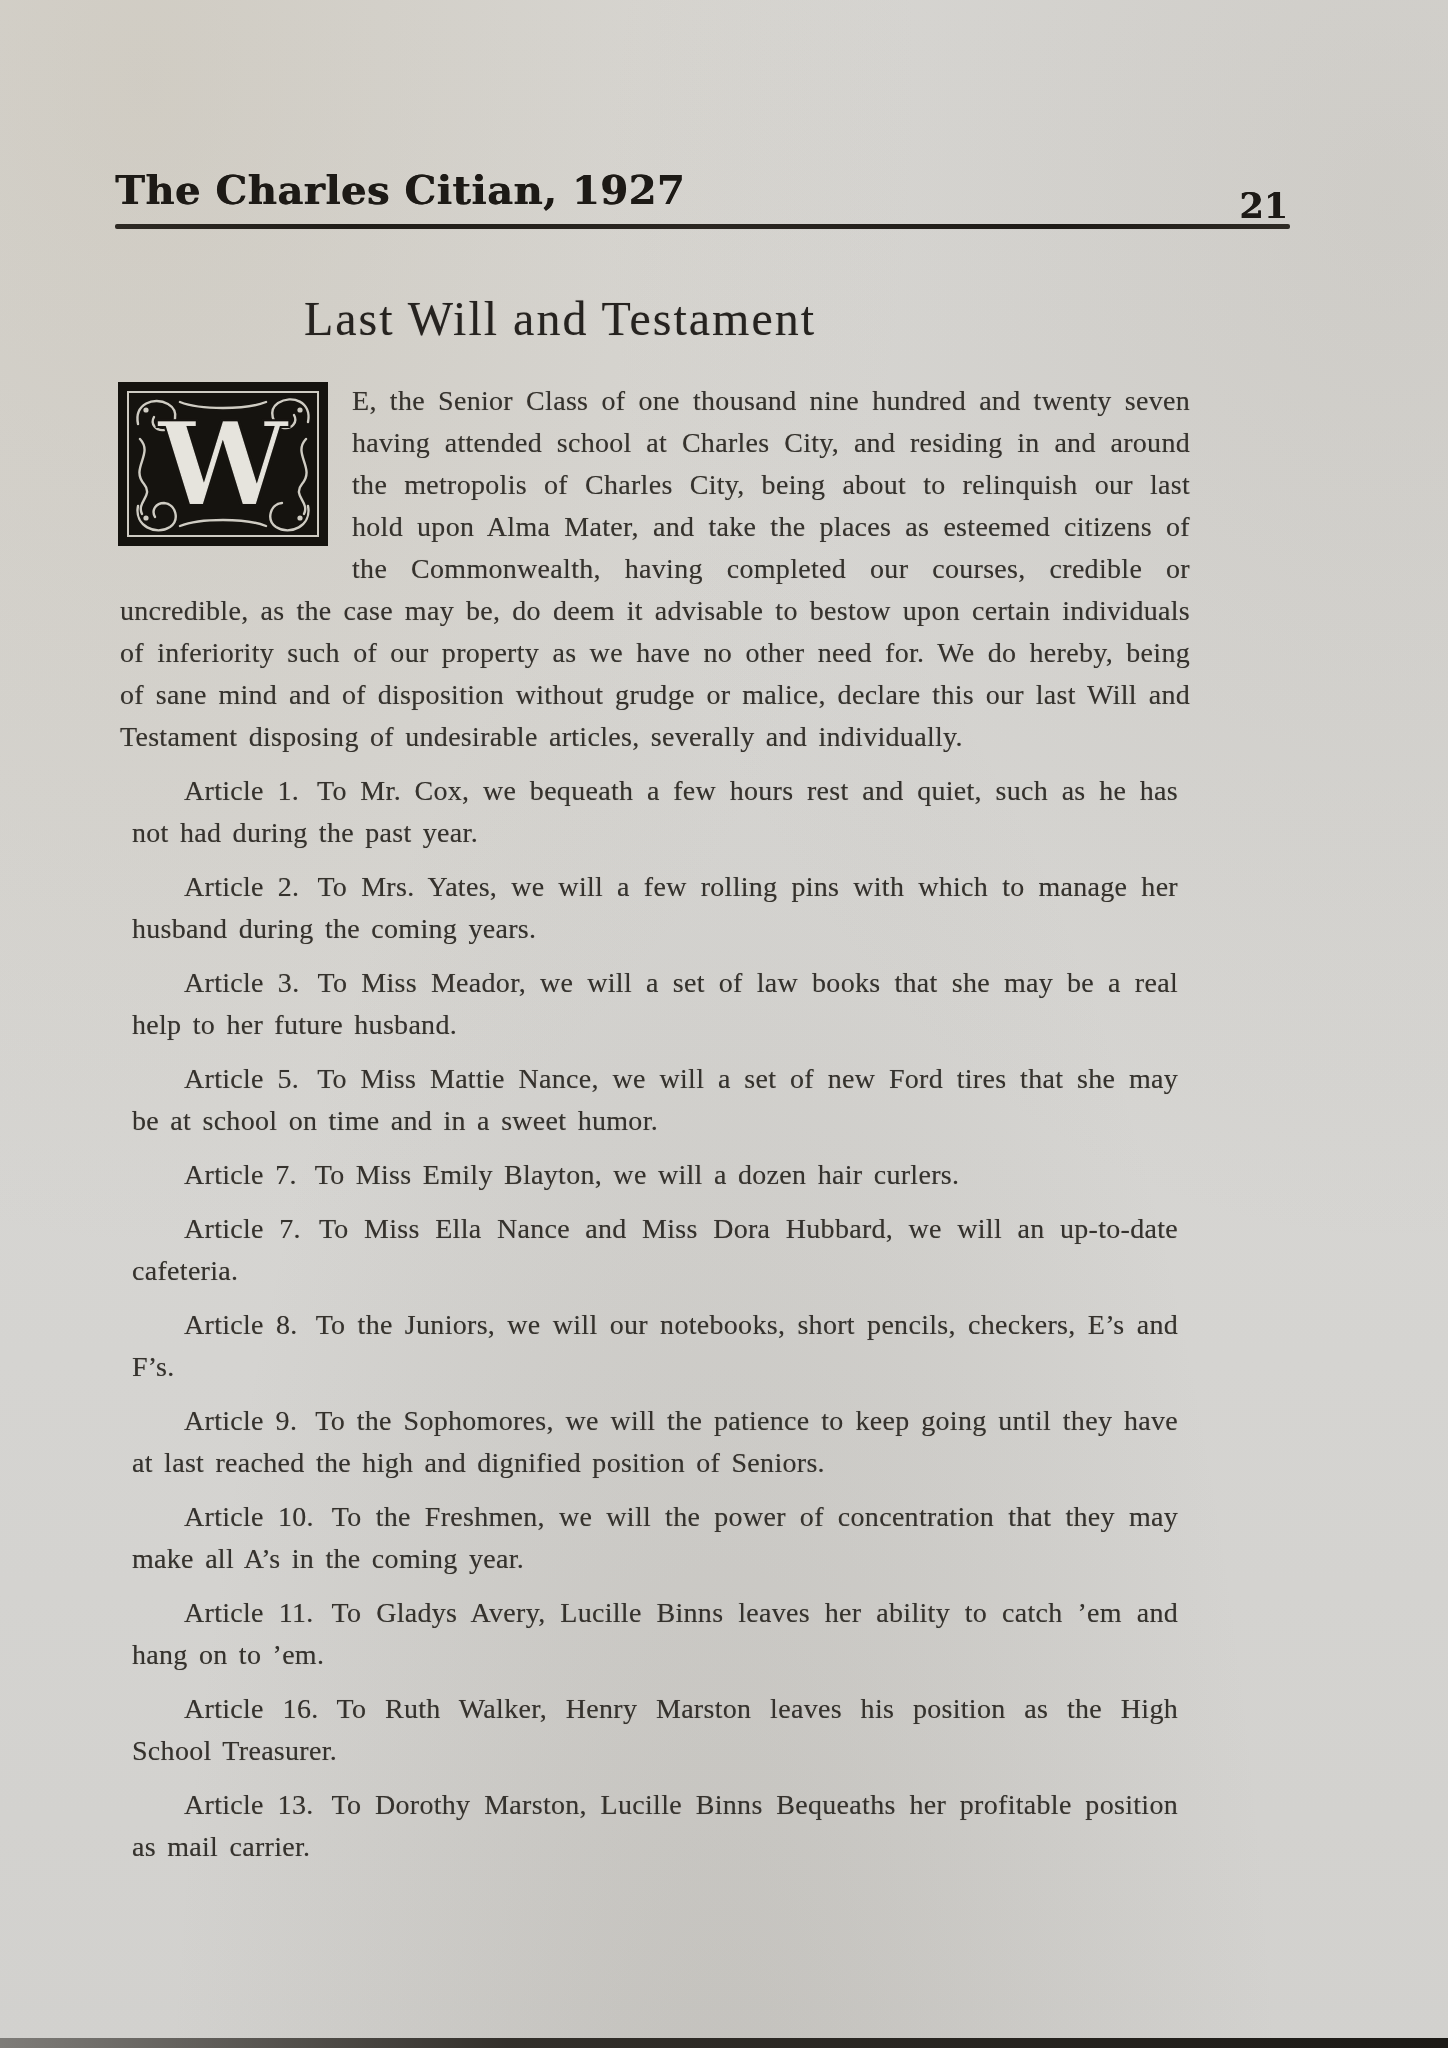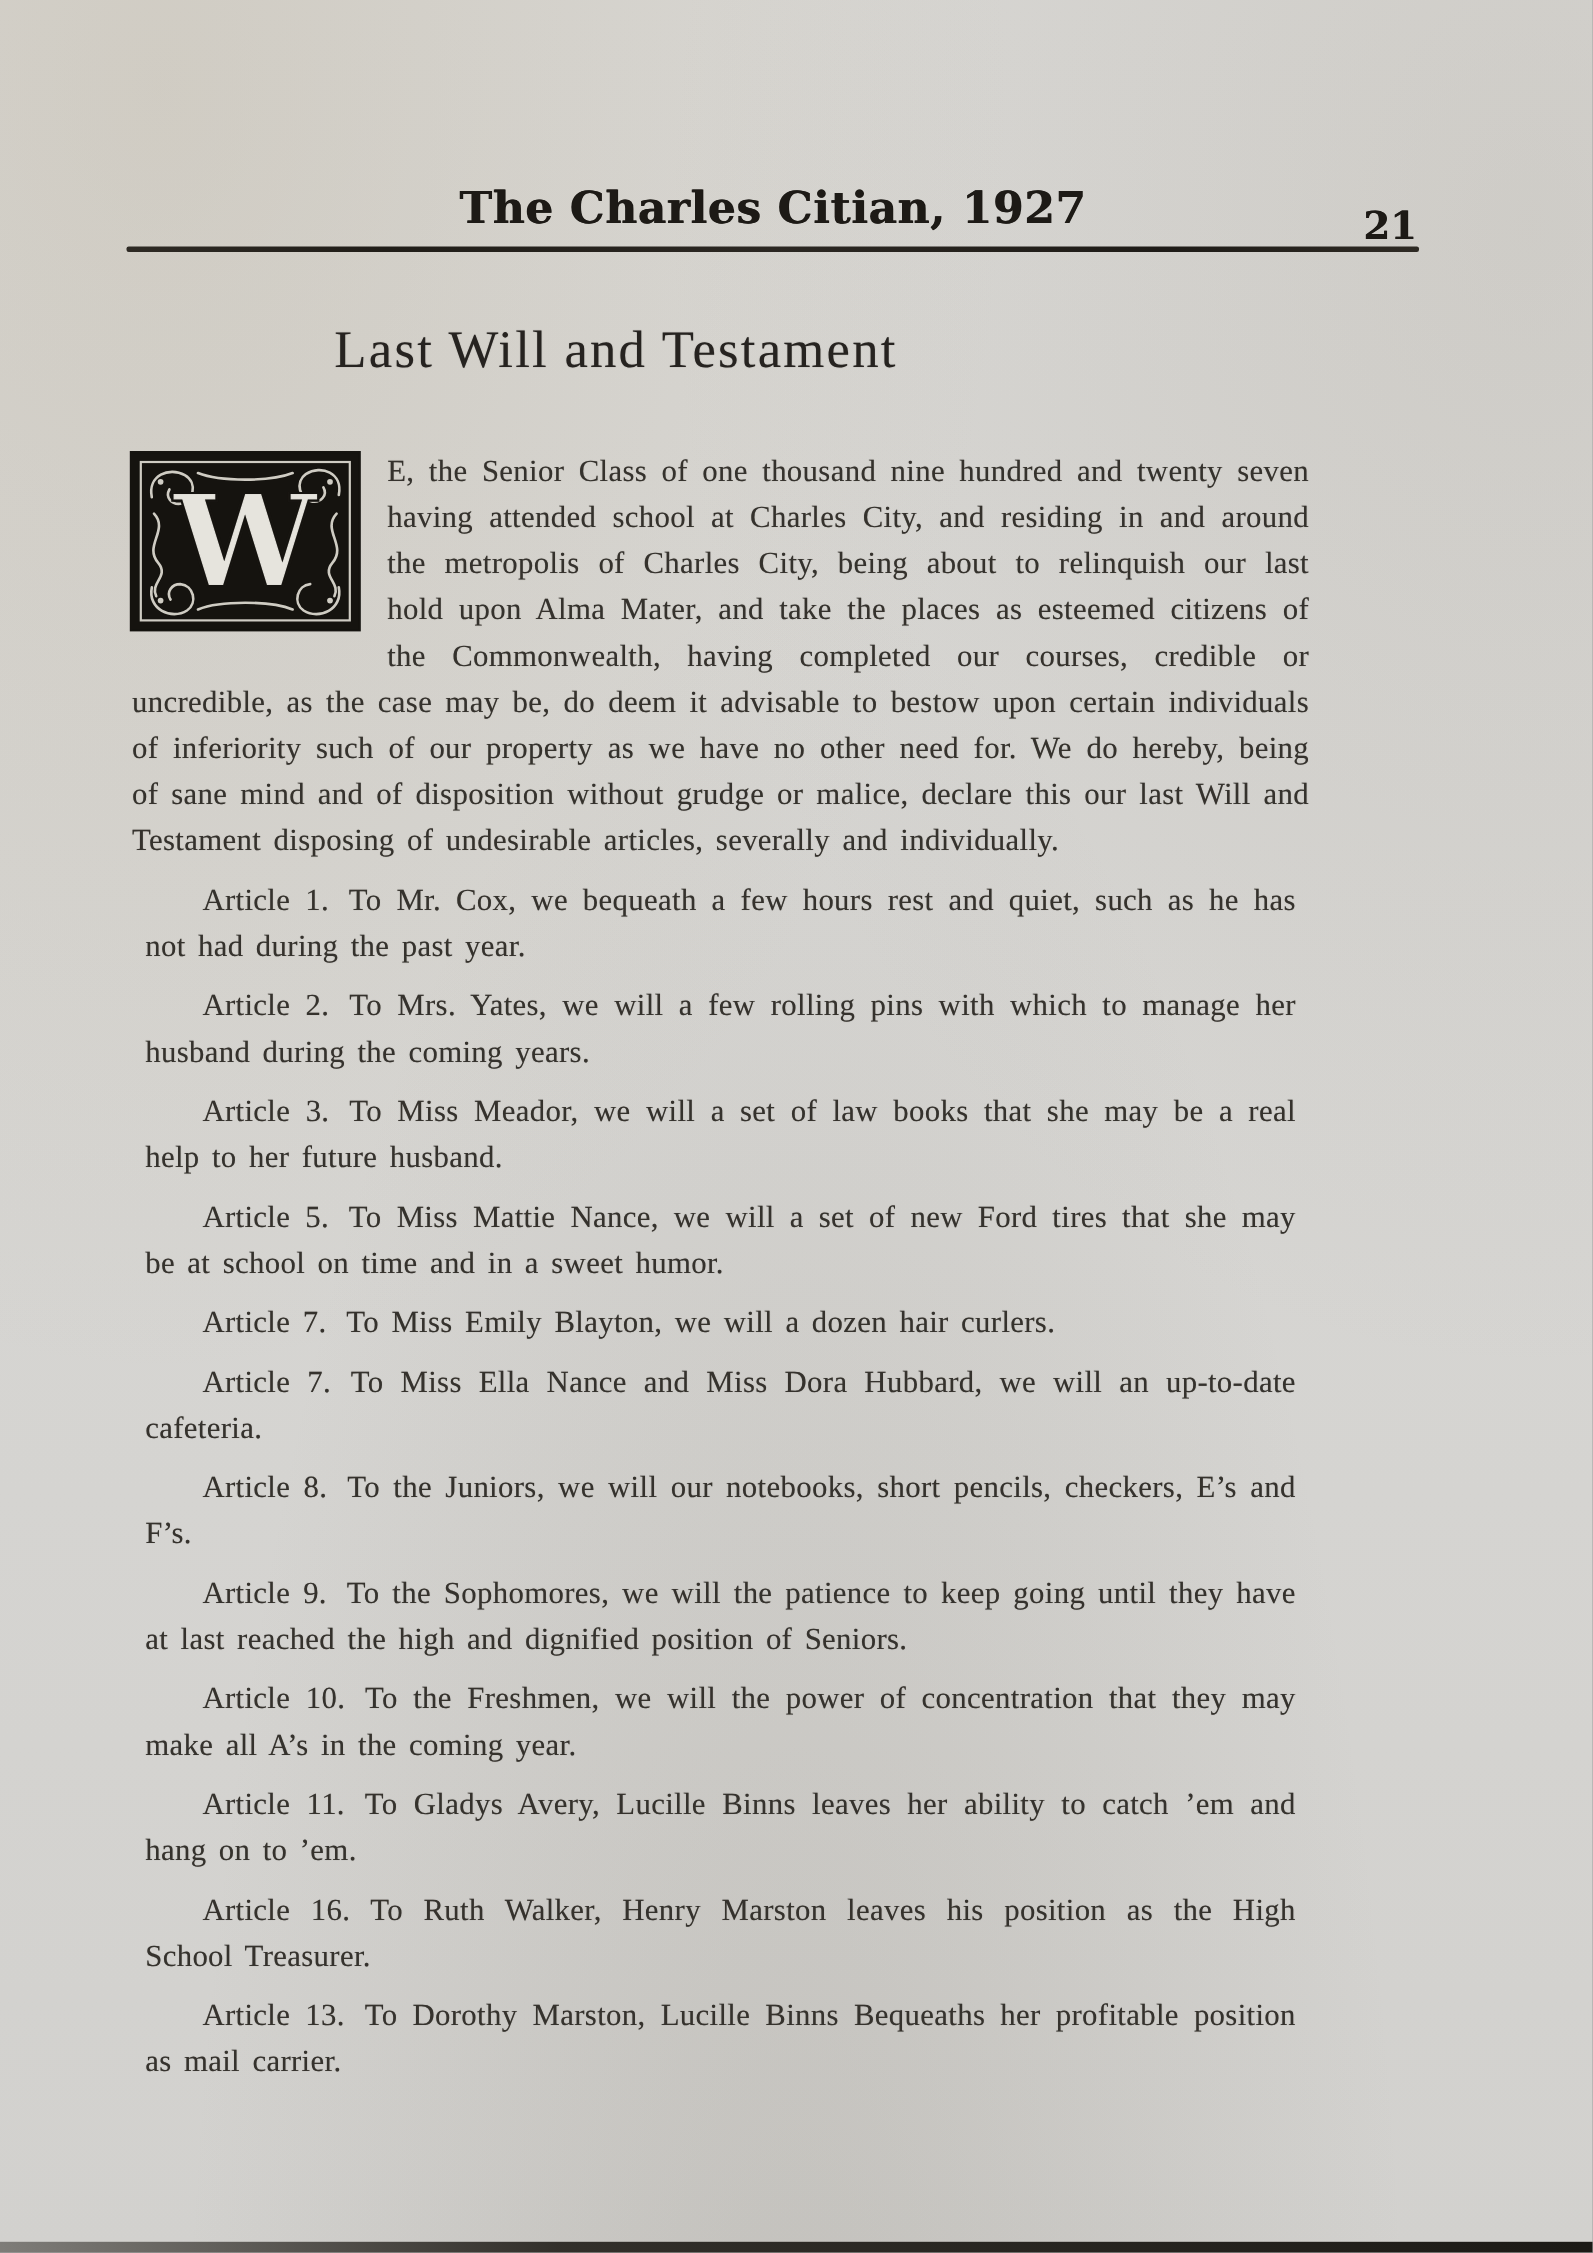--- a/index.html
+++ b/index.html
@@ -18,21 +18,21 @@
   }
   
   .book-edge{
     position:absolute;left:0;right:0;bottom:0;height:10px;
     background:linear-gradient(90deg, rgba(24,21,16,0.45) 0%, rgba(24,21,16,0.85) 35%, rgba(18,16,12,0.95) 100%);
   }
   .running-head{
     position:absolute;left:115px;top:166px;width:1175px;
   }
   .journal-title{
-    text-align:center;
+    text-align:left;
     font-family:"DejaVu Serif", serif;
     font-weight:bold;
     font-size:40px;line-height:48px;
     letter-spacing:0.5px;
     color:#1d1a16;
     text-shadow:0.6px 0 0 #1d1a16;
   }
   .page-number{
     position:absolute;right:2px;bottom:6px;
     font-family:"DejaVu Serif", serif;
@@ -44,21 +44,21 @@
   }
   .head-rule{
     margin-top:10px;height:5px;
     background:linear-gradient(90deg,#2e2a24 0%, #201d18 20%, #2b2722 50%, #1e1b17 80%, #2e2a24 100%);
     border-radius:2px;
   }
   .content{
     position:absolute;left:120px;top:290px;width:1070px;
   }
   .doc-title{
-    margin:0 0 60px 0;
+    margin:0 0 32px 0;
     padding-right:190px;
     text-align:center;
     font-weight:normal;
     font-size:48px;line-height:58px;
     letter-spacing:2px;
     color:#262320;
     text-shadow:0 0 1px rgba(40,36,32,0.35);
   }
   .body-text{
     font-size:28px;line-height:42px;

